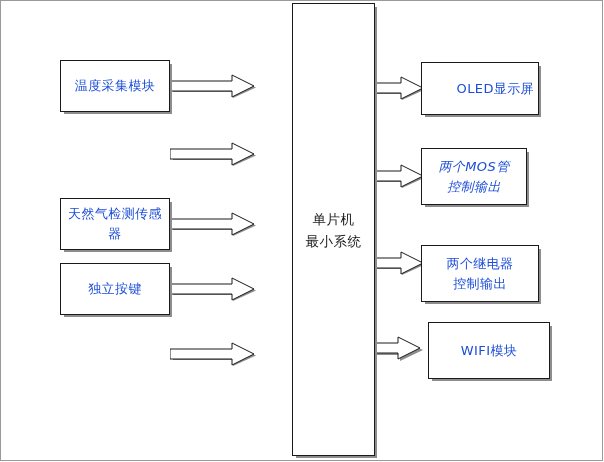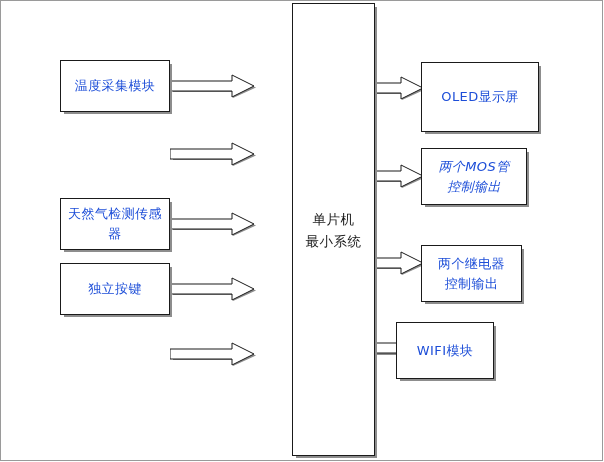--- a/index.html
+++ b/index.html
@@ -108,35 +108,35 @@
     <span class="label">天然气检测传感
 器</span>
   </div>
 
 
   <div id="mcu">
     <span class="label">单片机
 最小系统</span>
   </div>
 
-  <div class="node" style="left:421px; top:62px; width:118px; height:70px;">
+  <div class="node" style="left:421px; top:62px; width:118px; height:53px;justify-content:flex-end;">
     <span class="label">OLED显示屏</span>
   </div>
 
   <div class="node" style="left:421px; top:148px; width:106px; height:57px;font-style:italic;">
     <span class="label">两个MOS管
 控制输出</span>
   </div>
 
-  <div class="node" style="left:421px; top:245px; width:101px; height:57px;">
+  <div class="node" style="left:421px; top:245px; width:118px; height:57px;">
     <span class="label">两个继电器
 控制输出</span>
   </div>
 
-  <div class="node" style="left:396px; top:322px; width:98px; height:57px;justify-content:center;">
+  <div class="node" style="left:428px; top:322px; width:122px; height:57px;justify-content:center;">
     <span class="label">WIFI模块</span>
   </div>
 
   <div class="arrow" style="left:170px; top:74px; width:86px; height:24px;">
     <svg width="86" height="24" viewBox="0 0 86 24">
       <polygon class="shade" points="3,9 63,9 63,3 86,13.5 63,24 63,18 3,18"></polygon>
       <polygon class="outline" points="0,7 62,7 62,1 84,12 62,23 62,17 0,17"></polygon>
     </svg>
   </div>
 

